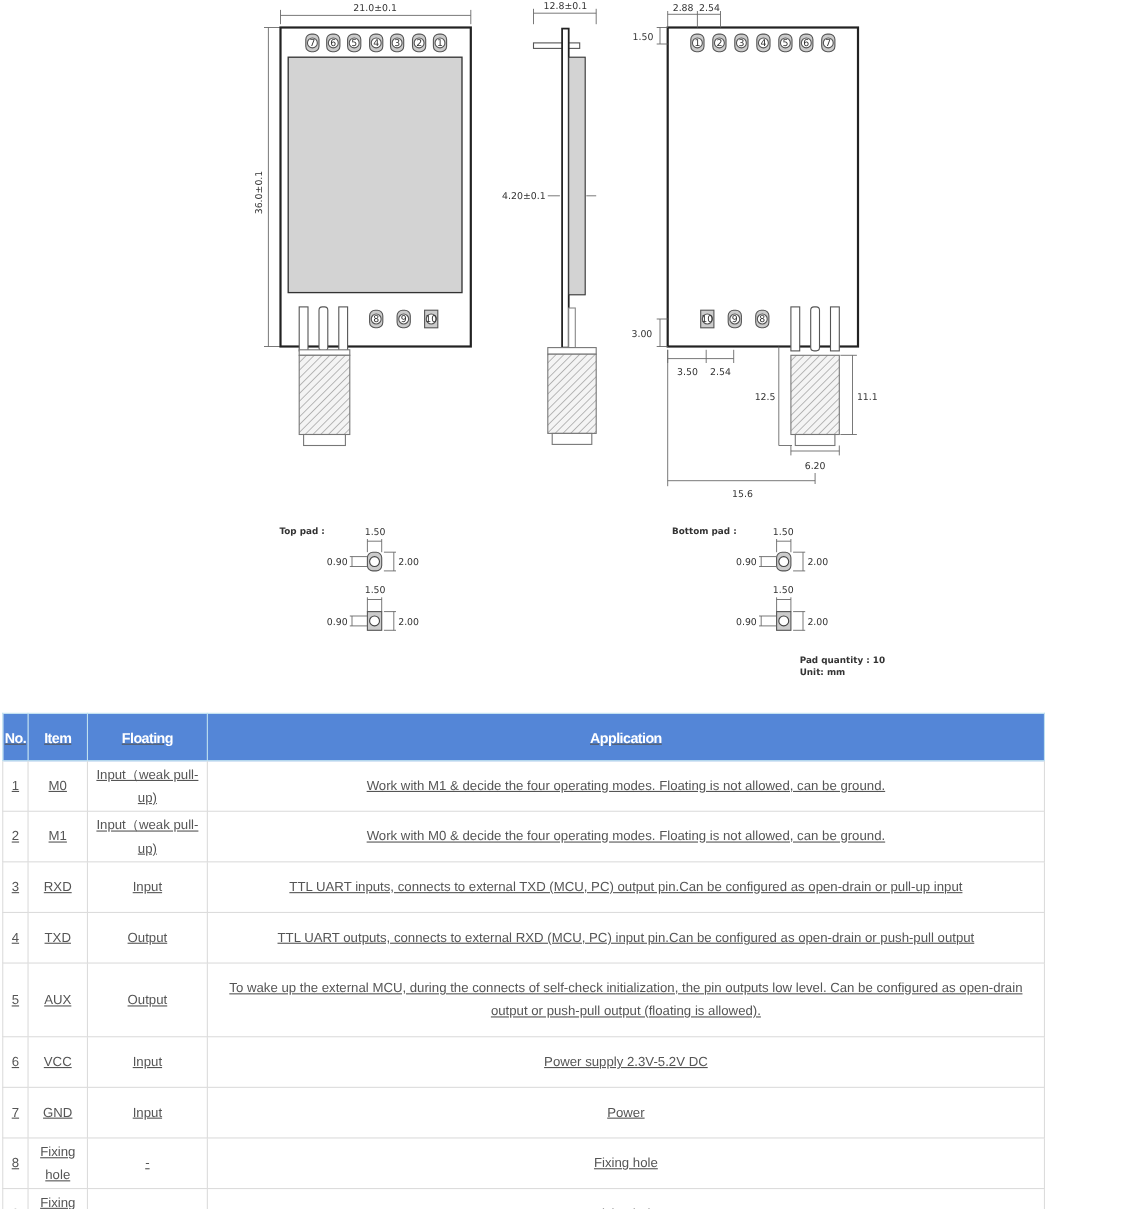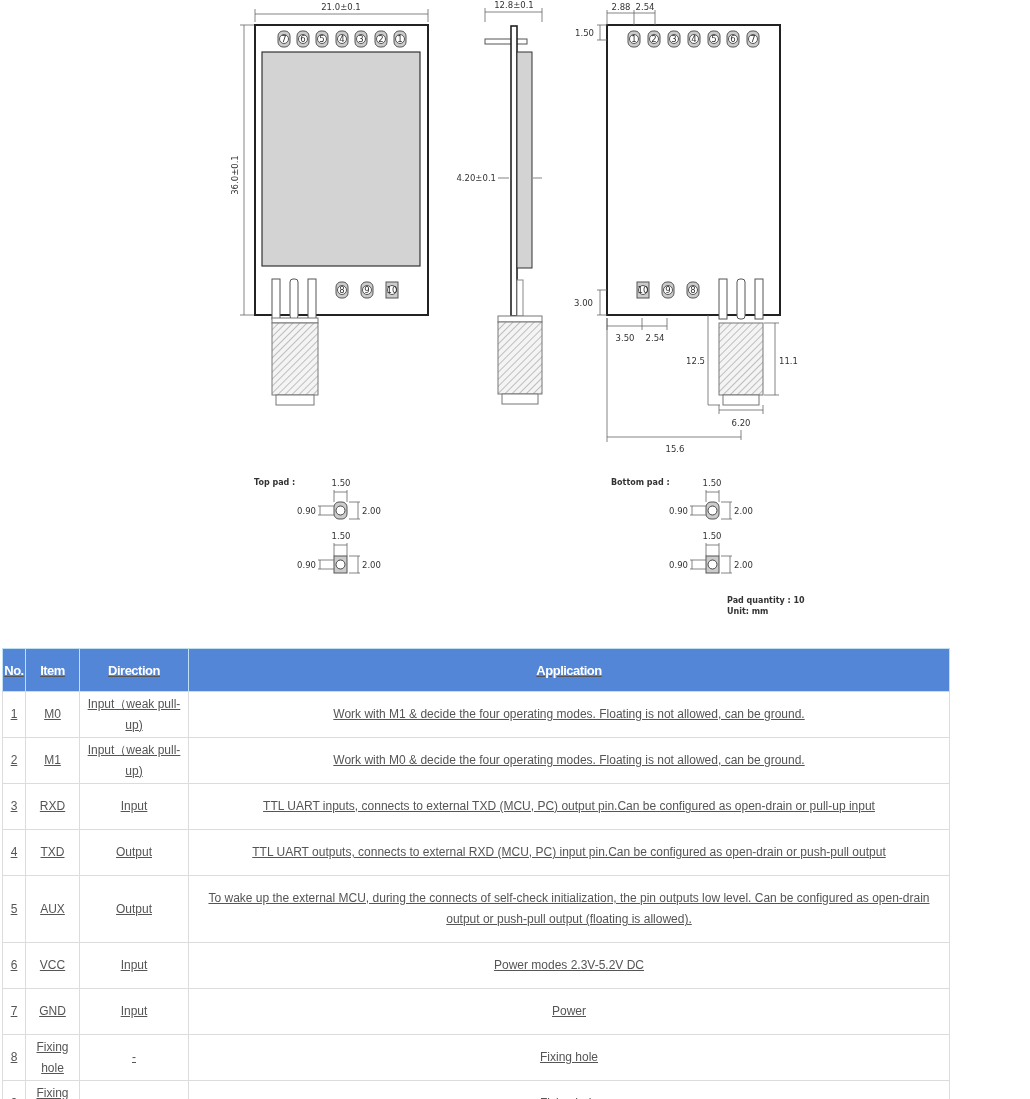--- a/index.html
+++ b/index.html
@@ -294,21 +294,21 @@
   <colgroup>
     <col style="width:23px">
       <col style="width:54px">
       <col style="width:109px">
       <col>
   </colgroup>
   <thead>
     <tr>
       <th>No.</th>
       <th>Item</th>
-      <th>Direction</th>
+      <th>Floating</th>
       <th>Application</th>
     </tr>
   </thead>
   <tbody>
     <tr style="height:44px">
       <td>1</td>
       <td>M0</td>
       <td>Input（weak pull-up)</td>
       <td class="app">Work with M1 &amp; decide the four operating modes. Floating is not allowed, can be ground.</td>
     </tr>
@@ -333,21 +333,21 @@
     <tr style="height:45px">
       <td>5</td>
       <td>AUX</td>
       <td>Output</td>
       <td class="app">To wake up the external MCU, during the connects of self-check initialization, the pin outputs low level. Can be configured as open-drain output or push-pull output (floating is allowed).</td>
     </tr>
     <tr style="height:35px">
       <td>6</td>
       <td>VCC</td>
       <td>Input</td>
-      <td class="app">Power modes 2.3V-5.2V DC</td>
+      <td class="app">Power supply 2.3V-5.2V DC</td>
     </tr>
     <tr style="height:35px">
       <td>7</td>
       <td>GND</td>
       <td>Input</td>
       <td class="app">Power</td>
     </tr>
     <tr style="height:44px">
       <td>8</td>
       <td>Fixing hole</td>

